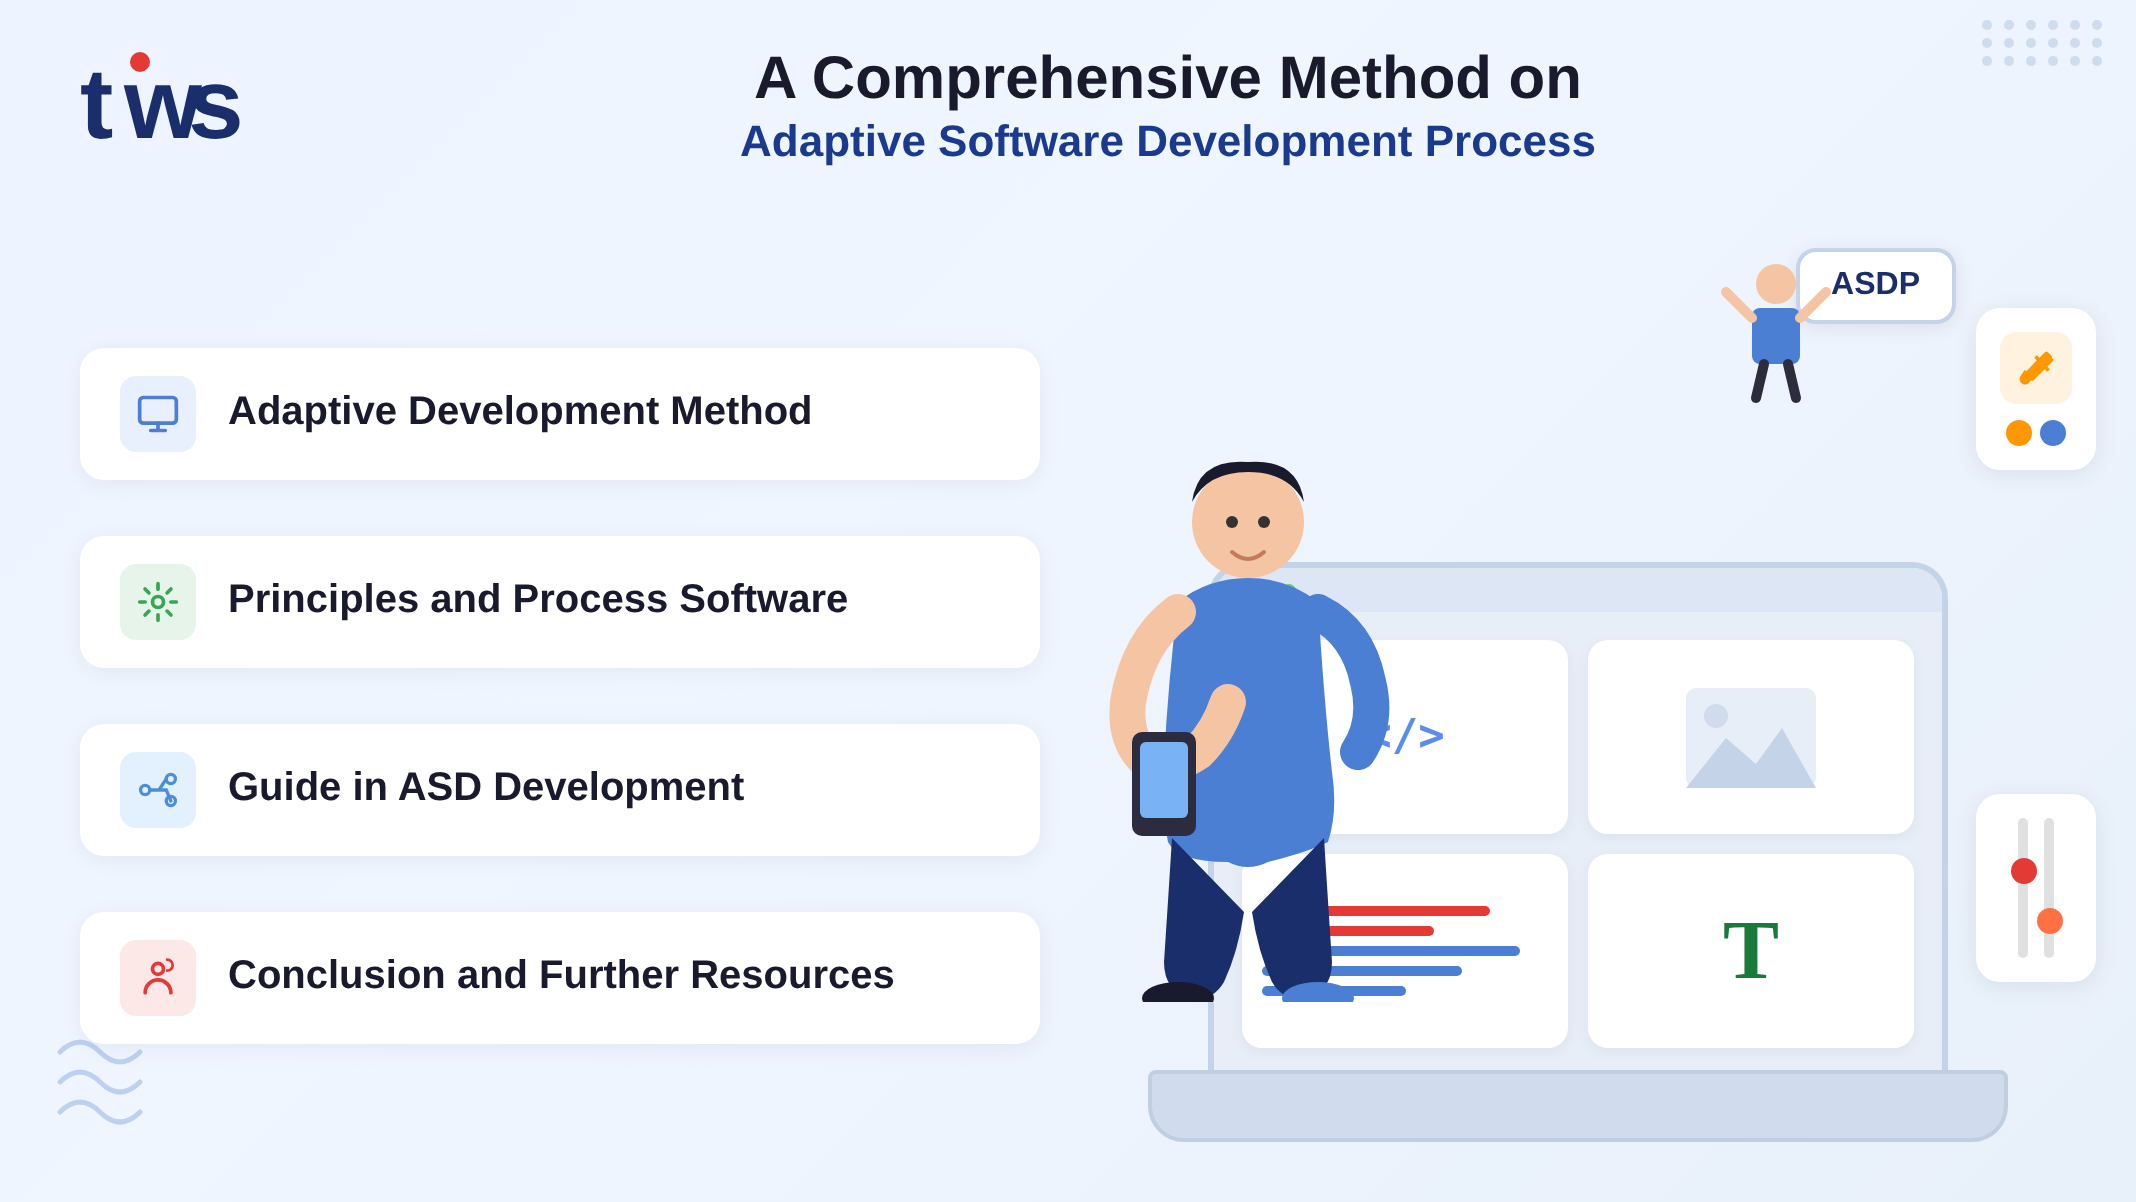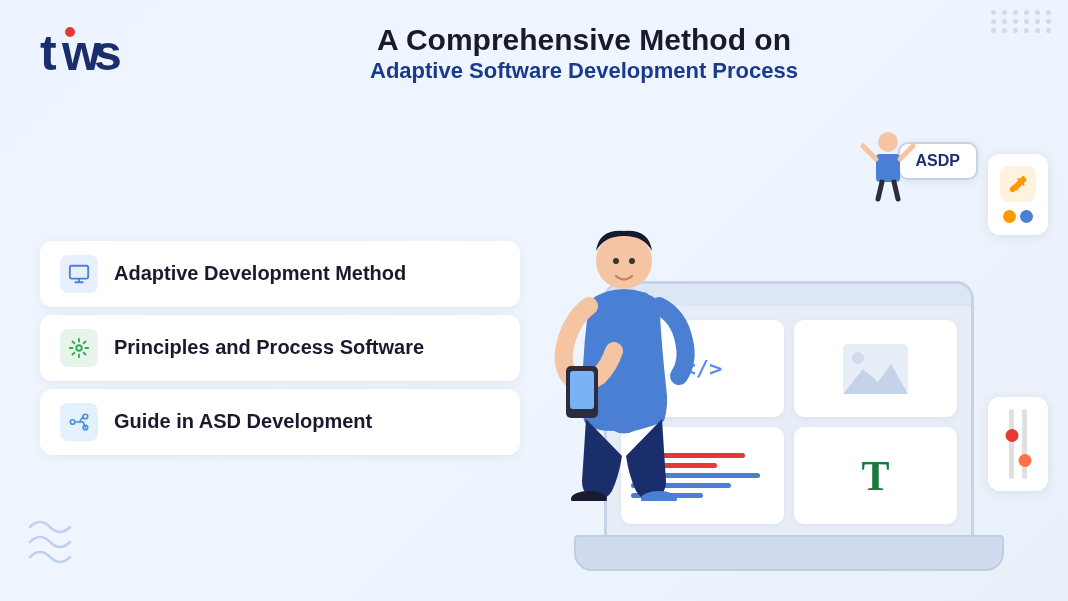--- a/index.html
+++ b/index.html
@@ -62,21 +62,21 @@
       padding: 0 30px 10px 40px;
       gap: 20px;
     }
 
     
     .menu-side {
       width: 480px;
       display: flex;
       flex-direction: column;
       justify-content: center;
-      gap: 8px;
+      gap: 28px;
       padding-top: 10px;
       text-align: right;
     }
 
     .menu-item {
       display: flex;
       align-items: center;
       background: white;
       border-radius: 12px;
       padding: 14px 20px;
@@ -239,21 +239,20 @@
       top: 30px;
       right: 60px;
       background: white;
       border: 2px solid #c5d3e8;
       border-radius: 10px;
       padding: 8px 16px;
       font-size: 16px;
       font-weight: 700;
       color: #1a2e6c;
       box-shadow: 0 2px 10px rgba(0,0,0,0.08);
-      margin-top: 18px;
     }
 
     
     .person {
       position: absolute;
       bottom: 90px;
       left: -20px;
       width: 170px;
       height: 280px;
     }
@@ -440,20 +439,30 @@
           <svg width="22" height="22" viewBox="0 0 24 24" fill="none">
             <circle cx="5" cy="12" r="2.5" stroke="#4a90d9" stroke-width="1.8"></circle>
             <circle cx="19" cy="6" r="2.5" stroke="#4a90d9" stroke-width="1.8"></circle>
             <circle cx="19" cy="18" r="2.5" stroke="#4a90d9" stroke-width="1.8"></circle>
             <path d="M7.5 12h5l4-6M12.5 12h4l2.5 6" stroke="#4a90d9" stroke-width="1.8" stroke-linecap="round"></path>
           </svg>
         </div>
         <span class="menu-label">Guide in ASD Development</span>
       </div>
 
+      <div class="menu-item">
+        <div class="menu-icon red-light">
+          <svg width="22" height="22" viewBox="0 0 24 24" fill="none">
+            <circle cx="12" cy="7" r="3" stroke="#e53935" stroke-width="2"></circle>
+            <path d="M5 20c0-3.866 3.134-7 7-7s7 3.134 7 7" stroke="#e53935" stroke-width="2" stroke-linecap="round"></path>
+            <path d="M17 8a3 3 0 000-6M19 20c0-2.5-1.5-4.6-3.5-5.6" stroke="#e53935" stroke-width="1.5" stroke-linecap="round"></path>
+          </svg>
+        </div>
+        <span class="menu-label">Conclusion and Further Resources</span>
+      </div>
 
     </div>
 
     <div class="illustration-side">
 
       <div class="asdp-box">
         <span>ASDP</span>
       </div>
 
       <div class="small-person-wrapper">

